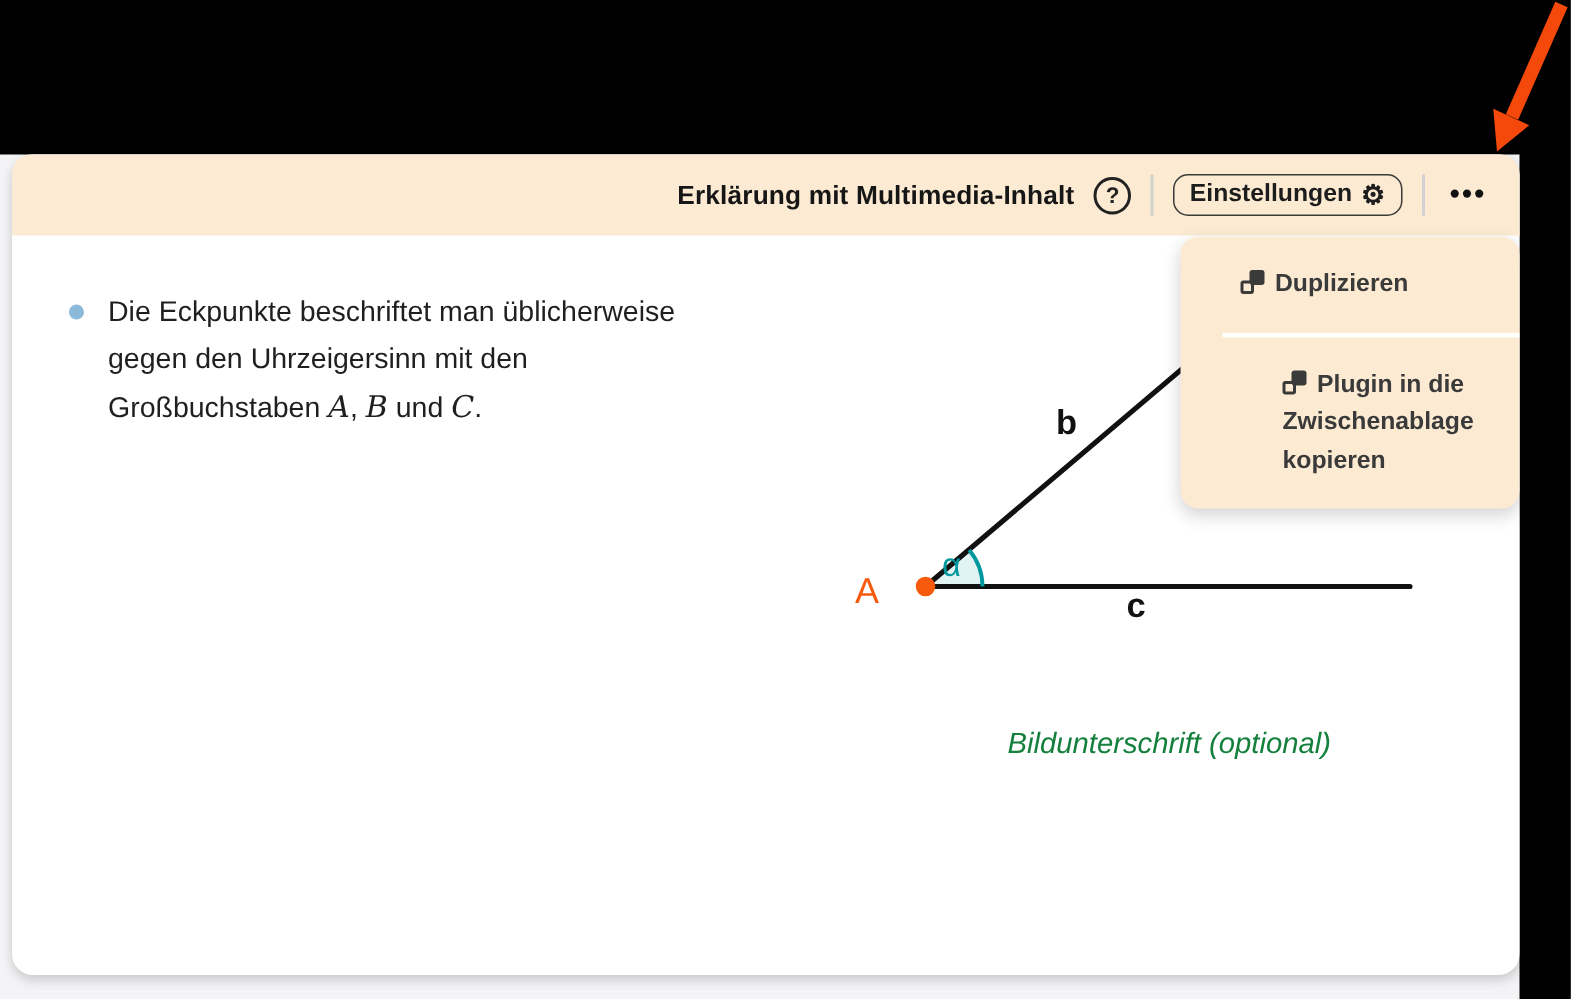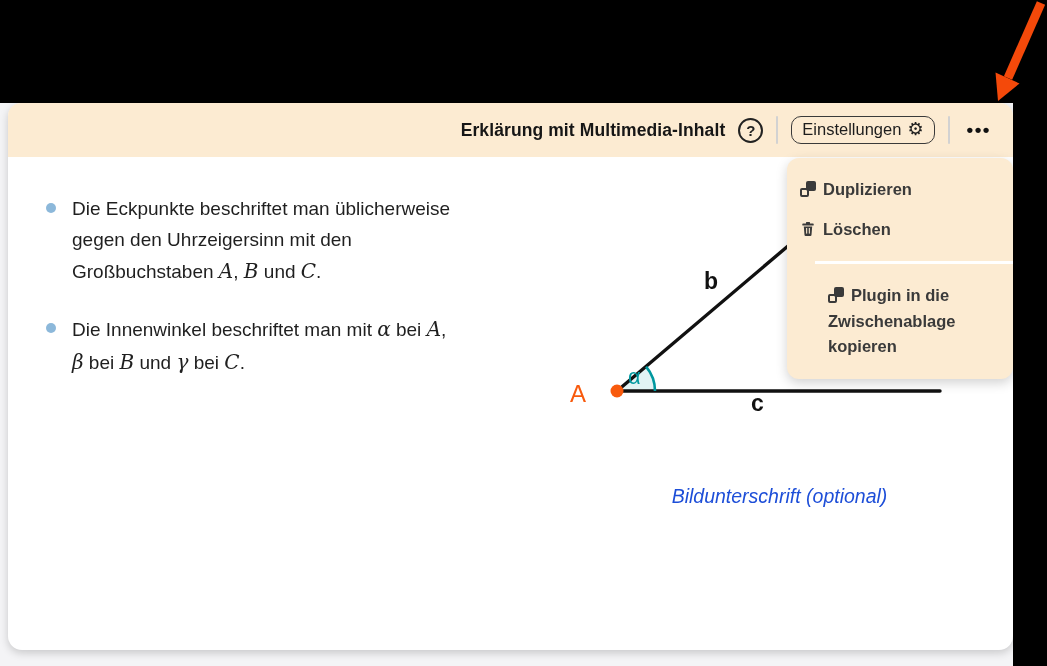--- a/index.html
+++ b/index.html
@@ -16,48 +16,48 @@
 
   
   .card-header{position:absolute;left:0;top:0;width:100%;height:54px;background:#fcebd2;
                border-radius:13px 13px 0 0;display:flex;align-items:center;justify-content:flex-end;
                padding:0 18px;gap:13px;}
   .plugin-title{font-size:17.5px;font-weight:700;color:#161616;letter-spacing:.1px;}
   .help-btn{width:25px;height:25px;border:2.2px solid #222;border-radius:50%;display:flex;
             align-items:center;justify-content:center;font-size:15px;font-weight:700;color:#222;
             background:transparent;cursor:pointer;padding:0;}
   .vdiv{width:2px;height:28px;background:#d2d2d2;border-radius:1px;}
-  .settings-btn{display:flex;align-items:flex-start;gap:6px;border:1.8px solid #3a3a3a;border-radius:10px;
+  .settings-btn{display:flex;align-items:center;gap:6px;border:1.8px solid #3a3a3a;border-radius:10px;
                 padding:3px 10px 4px;background:transparent;font-family:inherit;font-size:16.5px;
-                font-weight:400;color:#1d1d1d;cursor:pointer;}
+                font-weight:700;color:#1d1d1d;cursor:pointer;}
   .gear{font-size:18px;line-height:1;color:#1d1d1d;}
   .more-btn{background:none;border:none;font-size:19px;font-weight:800;letter-spacing:1.5px;
             color:#111;cursor:pointer;padding:2px 4px;}
 
   
   .card-body{position:absolute;left:0;top:54px;width:100%;height:595px;}
   .bullets{position:absolute;left:36px;top:36px;width:412px;margin:0;padding:0;list-style:none;
            font-size:19px;line-height:1.64;color:#1f1f1f;}
   .bullets li{position:relative;padding-left:28px;margin-bottom:25px;}
   .bullets li::before{content:"";position:absolute;left:2px;top:10px;width:10px;height:10px;
                       border-radius:50%;background:#8cb8da;}
   .math{font-family:"DejaVu Serif",serif;font-style:italic;font-size:20px;}
 
   
   .figure-wrap{position:absolute;left:538px;top:2px;width:467px;height:330px;}
   .caption{position:absolute;left:538px;top:328px;width:467px;text-align:center;
-           font-size:19.5px;font-style:italic;color:#1d4ed8;cursor:text;}
+           font-size:19.5px;font-style:italic;color:#15803d;cursor:text;}
 
   
   .menu{position:absolute;left:787px;top:158px;width:226px;background:#fcebd2;border-radius:12px;
         box-shadow:0 4px 12px rgba(0,0,0,0.18);z-index:5;overflow:hidden;}
   .menu-section{padding:12px 0;}
   .menu-section + .menu-section{border-top:3px solid #ffffff;margin-left:28px;}
   .menu-item{display:block;width:100%;text-align:left;background:none;border:none;cursor:pointer;
-             padding:7px 28px 7px 13px;font-family:inherit;font-size:16.5px;font-weight:600;
+             padding:7px 28px 7px 40px;font-family:inherit;font-size:16.5px;font-weight:600;
              color:#3a3a3a;line-height:1.55;}
   .ic{display:inline-block;vertical-align:-2px;margin-right:7px;}
   .ic-copy{position:relative;width:16px;height:16px;}
   .ic-copy .back{position:absolute;left:0;bottom:0;width:9px;height:9px;border:2px solid #3a3a3a;
                  border-radius:2px;}
   .ic-copy .front{position:absolute;right:0;top:0;width:10px;height:10px;background:#3a3a3a;
                   border-radius:2px;}
   .ic-hash{font-weight:800;font-size:17px;color:#3a3a3a;margin-right:7px;}
   .ic-trash svg{display:block;}
 
@@ -87,23 +87,20 @@
       <span class="vdiv"></span>
       <button class="more-btn">•••</button>
     </div>
 
     <div class="card-body">
 
       <ul class="bullets">
         <li>
           <span>Die Eckpunkte beschriftet man üblicherweise gegen den Uhrzeigersinn mit den Großbuchstaben </span><span class="math">A</span><span>, </span><span class="math">B</span><span> und </span><span class="math">C</span><span>.</span>
         </li>
-        <li>
-          <span>Die Innenwinkel beschriftet man mit </span><span class="math">α</span><span> bei </span><span class="math">A</span><span>, </span><span class="math">β</span><span> bei </span><span class="math">B</span><span> und </span><span class="math">γ</span><span> bei </span><span class="math">C</span><span>.</span>
-        </li>
       </ul>
 
       <div class="figure-wrap">
         <svg width="467" height="330" viewBox="0 0 467 330">
 
           <path d="M71 232 L109 232 A38 38 0 0 0 100.1 207.6 Z" fill="#e2f3f4" stroke="none"></path>
 
           <line x1="71" y1="232" x2="334" y2="9" stroke="#111" stroke-width="3.4" stroke-linecap="round"></line>
           <line x1="71" y1="232" x2="394" y2="232" stroke="#111" stroke-width="3.4" stroke-linecap="round"></line>
 
@@ -121,29 +118,20 @@
       <div class="caption">Bildunterschrift (optional)</div>
 
     </div>
   </div>
 
   <div class="menu">
     <div class="menu-section">
       <button class="menu-item">
         <span class="ic ic-copy"><span class="back"></span><span class="front"></span></span><span>Duplizieren</span>
       </button>
-      <button class="menu-item">
-        <span class="ic ic-trash"><svg width="16" height="16" viewBox="0 0 16 16">
-              <rect x="6" y="1" width="4" height="2.2" rx="0.6" fill="#3a3a3a"></rect>
-              <rect x="2.3" y="2.6" width="11.4" height="2" rx="0.7" fill="#3a3a3a"></rect>
-              <path d="M3.8 5.6 h8.4 l-0.7 8.3 a1.1 1.1 0 0 1 -1.1 1 H5.6 a1.1 1.1 0 0 1 -1.1 -1 Z" fill="#3a3a3a"></path>
-              <rect x="6.1" y="7" width="1.1" height="5.6" fill="#fcebd2"></rect>
-              <rect x="8.8" y="7" width="1.1" height="5.6" fill="#fcebd2"></rect>
-            </svg></span><span>Löschen</span>
-      </button>
     </div>
     <div class="menu-section">
       <button class="menu-item">
         <span class="ic ic-copy"><span class="back"></span><span class="front"></span></span><span>Plugin in die Zwischenablage kopieren</span>
       </button>
     </div>
   </div>
 
   <svg class="arrow-overlay" width="92" height="112" viewBox="0 0 92 112">
     <line x1="86" y1="3" x2="53" y2="78" stroke="#f4490a" stroke-width="9"></line>

